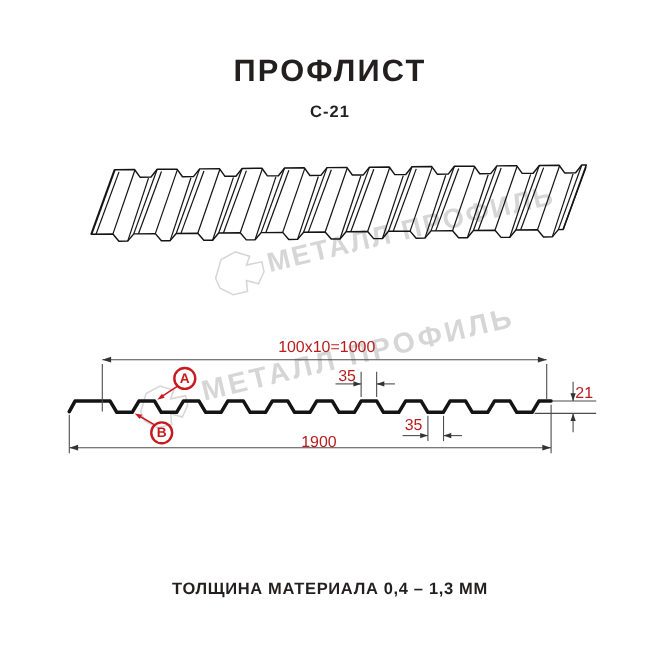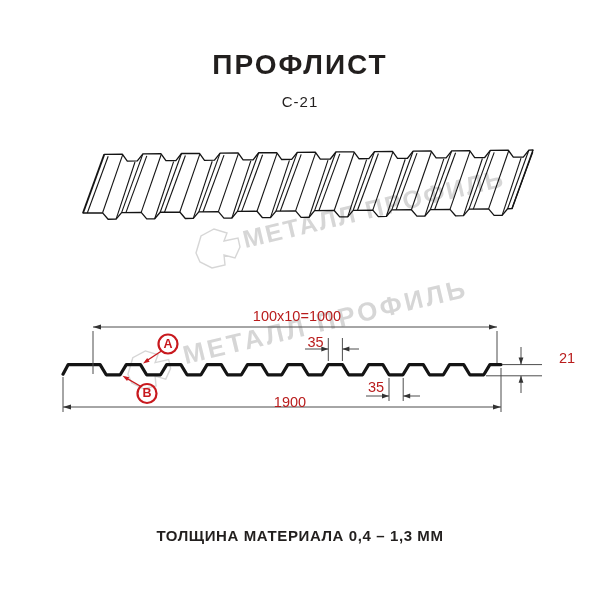--- a/index.html
+++ b/index.html
@@ -7,39 +7,39 @@
     position:relative;width:600px;height:600px;background:#ffffff;overflow:hidden;
     font-family:"Liberation Sans", sans-serif;
   }
   .abs{position:absolute;}
   #page-title{
     left:0;top:49px;width:600px;text-align:center;
     font-size:28px;font-weight:800;letter-spacing:2px;color:#221f1e;z-index:3;
   }
   #profile-code{
     left:0;top:93px;width:600px;text-align:center;
-    font-size:15px;font-weight:400;letter-spacing:1px;color:#221f1e;z-index:3;
+    font-size:15px;font-weight:700;letter-spacing:1px;color:#221f1e;z-index:3;
   }
   #footer-text{
     left:0;top:527px;width:600px;text-align:center;
     font-size:15px;font-weight:700;letter-spacing:.6px;color:#221f1e;z-index:3;
   }
   .wm-text{
     color:#b5b5b5;opacity:.55;font-weight:700;white-space:nowrap;
     transform-origin:left top;z-index:1;user-select:none;
   }
   #wm-upper{left:240px;top:226px;font-size:25px;letter-spacing:2px;transform:rotate(-13.5deg);}
   #wm-lower{left:180px;top:341px;font-size:26px;letter-spacing:3px;transform:rotate(-13.5deg);}
   #gfx{left:0;top:0;z-index:2;}
   .dim-text{color:#b91c1c;font-size:14.5px;z-index:3;text-align:center;white-space:nowrap;}
   #dim-coverage{left:237px;top:308px;width:120px;}
   #dim-overall{left:258px;top:394px;width:64px;}
   #dim-rib-top{left:302px;top:334px;width:27px;}
   #dim-rib-bottom{left:363px;top:379px;width:26px;}
-  #dim-height{left:523px;top:350px;width:22px;text-align:left;margin-left:36px;}
+  #dim-height{left:523px;top:350px;width:22px;text-align:left;}
   .marker-label{
     color:#c8191e;font-weight:700;font-size:12.5px;z-index:3;text-align:center;
     width:20px;height:20px;line-height:20px;
   }
   #label-a{left:158px;top:334px;}
   #label-b{left:137px;top:383px;}
 </style>
 </head>
 <body>
 

